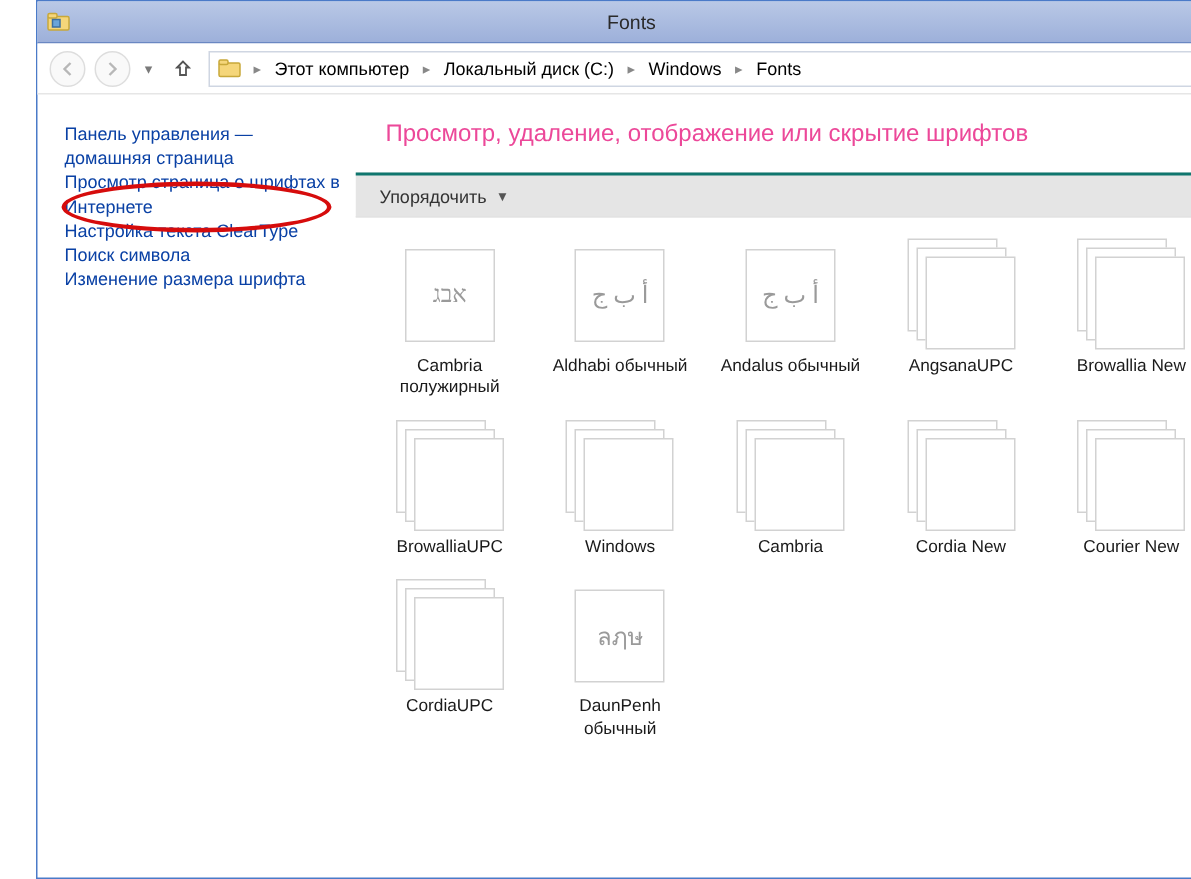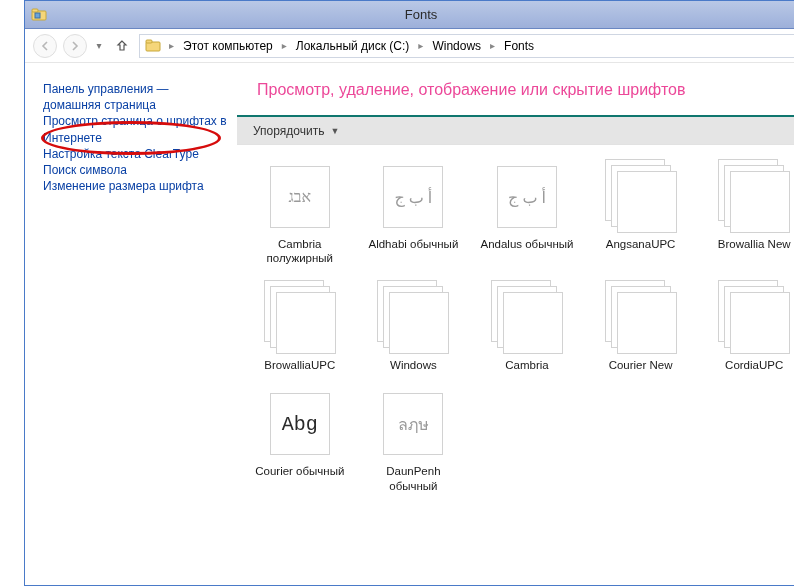--- a/index.html
+++ b/index.html
@@ -341,44 +341,46 @@
                 <span class="thumb-sample dark big">Абф</span>
               </div>
               <div class="page p2"></div>
               <div class="page p1"></div>
             </div>
             <div class="font-label">Cambria</div>
           </div>
           <div class="font-item">
             <div class="font-thumb stack">
               <div class="page p3">
+                <span class="thumb-sample">กคฎ</span>
+              </div>
+              <div class="page p2"></div>
+              <div class="page p1"></div>
+            </div>
+            <div class="font-label">Cordia New</div>
+          </div>
+          <div class="font-item">
+            <div class="font-thumb stack">
+              <div class="page p3">
                 <span class="thumb-sample dark mono">Абф</span>
               </div>
               <div class="page p2"></div>
               <div class="page p1"></div>
             </div>
             <div class="font-label">Courier New</div>
           </div>
           <div class="font-item">
             <div class="font-thumb stack">
               <div class="page p3">
                 <span class="thumb-sample">กคฎ</span>
               </div>
               <div class="page p2"></div>
               <div class="page p1"></div>
             </div>
             <div class="font-label">CordiaUPC</div>
-          </div>
-          <div class="font-item">
-            <div class="font-thumb single">
-              <div class="page p1">
-                <span class="thumb-sample dark big mono">Abg</span>
-              </div>
-            </div>
-            <div class="font-label">Courier обычный</div>
           </div>
           <div class="font-item">
             <div class="font-thumb single">
               <div class="page p1">
                 <span class="thumb-sample">ลฦษ</span>
               </div>
             </div>
             <div class="font-label">DaunPenh обычный</div>
           </div>
         </div>

